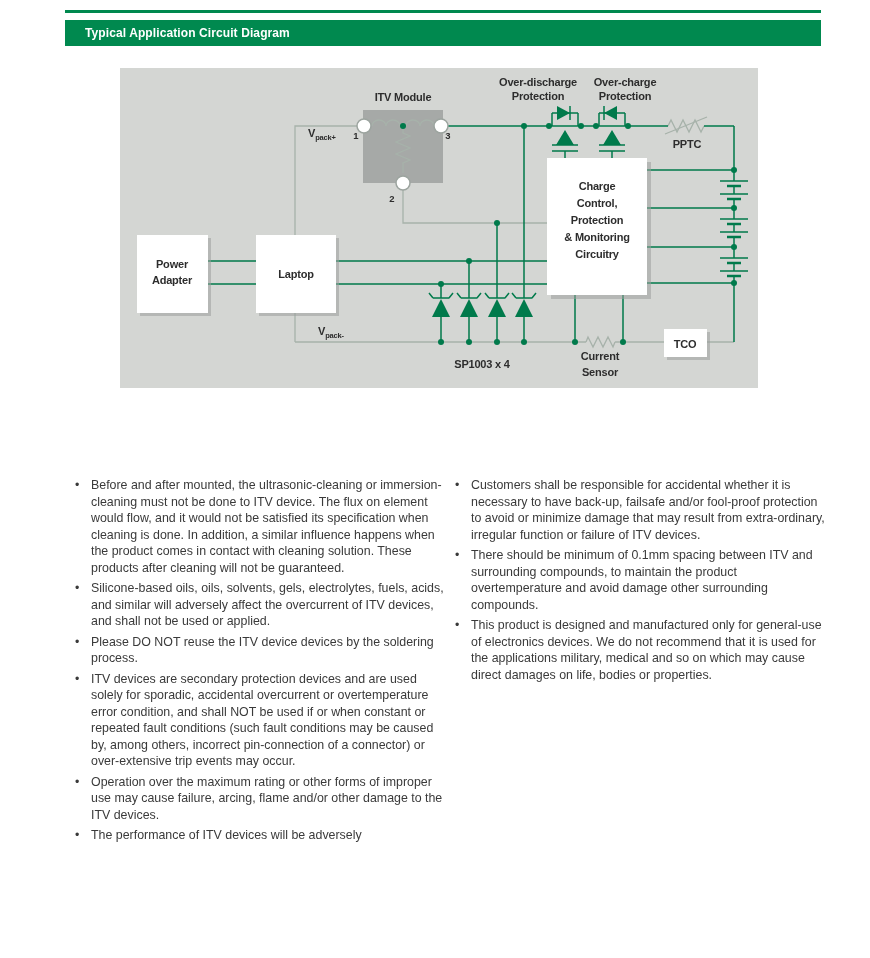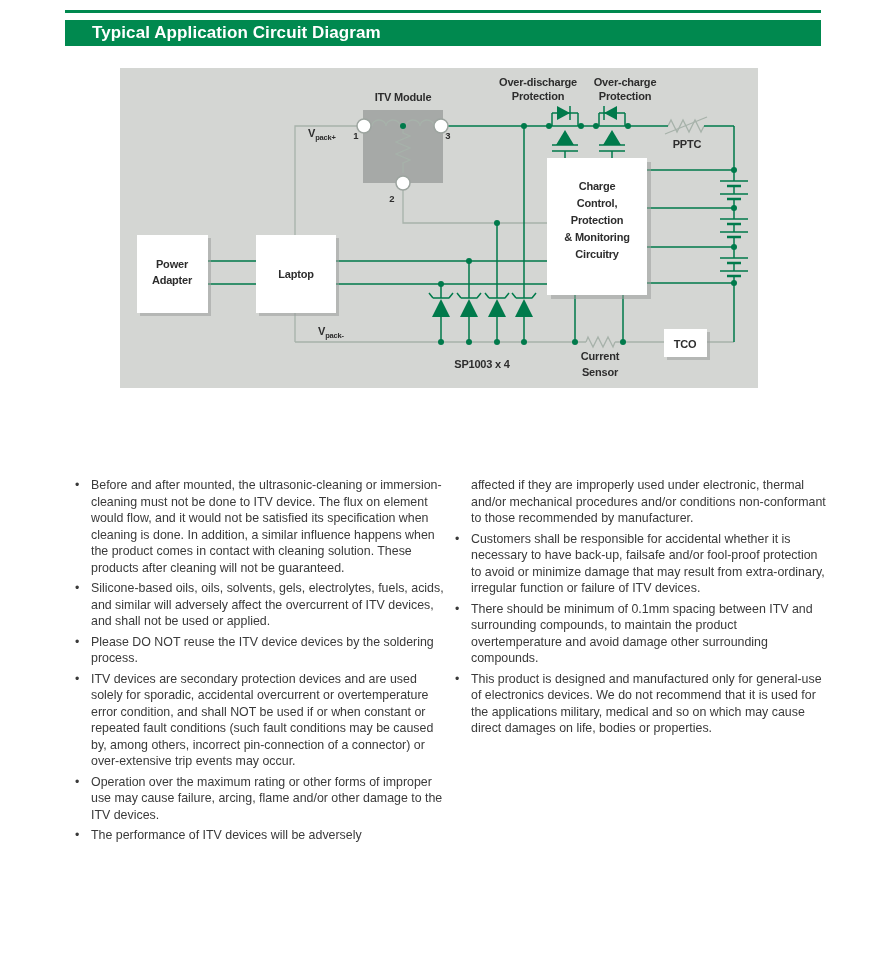--- a/index.html
+++ b/index.html
@@ -1,20 +1,20 @@
 <!DOCTYPE html>
 <html style="--page-bg: #ffffff; --header-green: #00894f; --wire-green: #007a4b; --wire-gray: #a7b2aa; --panel-bg: #d4d6d3; --module-gray: #a6a9a7; --text-dark: #2d2d2d; --body-text: #3a3a3a; --box-shadow: #9b9e9c;"><head>
 <meta charset="utf-8">
 <style>
   html,body{margin:0;padding:0;background:#fff;}
   .page{position:relative;width:870px;height:958px;background:var(--page-bg,#fff);
         font-family:"Liberation Sans",sans-serif;overflow:hidden;}
   .top-rule{position:absolute;left:65px;top:10px;width:756px;height:3px;background:var(--header-green);}
   .section-bar{position:absolute;left:65px;width:756px;height:26px;background:var(--header-green);
-               color:#fff;font-weight:bold;font-size:17px;line-height:26px;padding-left:27px;
+               color:#fff;font-weight:bold;font-size:12px;line-height:26px;padding-left:20px;
                box-sizing:border-box;letter-spacing:.1px;}
   .bar1{top:20px;}
   .bar2{top:438px;}
   .panel{position:absolute;left:120px;top:68px;width:638px;height:320px;background:var(--panel-bg);}
   .guidelines{position:absolute;top:477px;left:0;width:870px;color:var(--body-text);
               font-size:12.4px;line-height:16.5px;}
   .gcol{position:absolute;top:0;}
   .gcol.left{left:75px;width:370px;}
   .gcol.right{left:455px;width:374px;}
   .bullet-item{display:flex;margin-bottom:4px;}
@@ -199,21 +199,20 @@
       <div class="bullet-item">
           <span class="dot">•</span>
           <span class="btxt">Operation over the maximum rating or other forms of improper use may cause failure, arcing, flame and/or other damage to the ITV devices.</span>
         </div>
       <div class="bullet-item">
           <span class="dot">•</span>
           <span class="btxt">The performance of ITV devices will be adversely</span>
         </div>
     </div>
     <div class="gcol right">
-      <div class="cont">affected if they are improperly used under electronic, thermal and/or mechanical procedures and/or conditions non-conformant to those recommended by manufacturer.</div>
       <div class="bullet-item">
           <span class="dot">•</span>
           <span class="btxt">Customers shall be responsible for accidental whether it is necessary to have back-up, failsafe and/or fool-proof protection to avoid or minimize damage that may result from extra-ordinary, irregular function or failure of ITV devices.</span>
         </div>
       <div class="bullet-item">
           <span class="dot">•</span>
           <span class="btxt">There should be minimum of 0.1mm spacing between ITV and surrounding compounds, to maintain the product overtemperature and avoid damage other surrounding compounds.</span>
         </div>
       <div class="bullet-item">
           <span class="dot">•</span>

